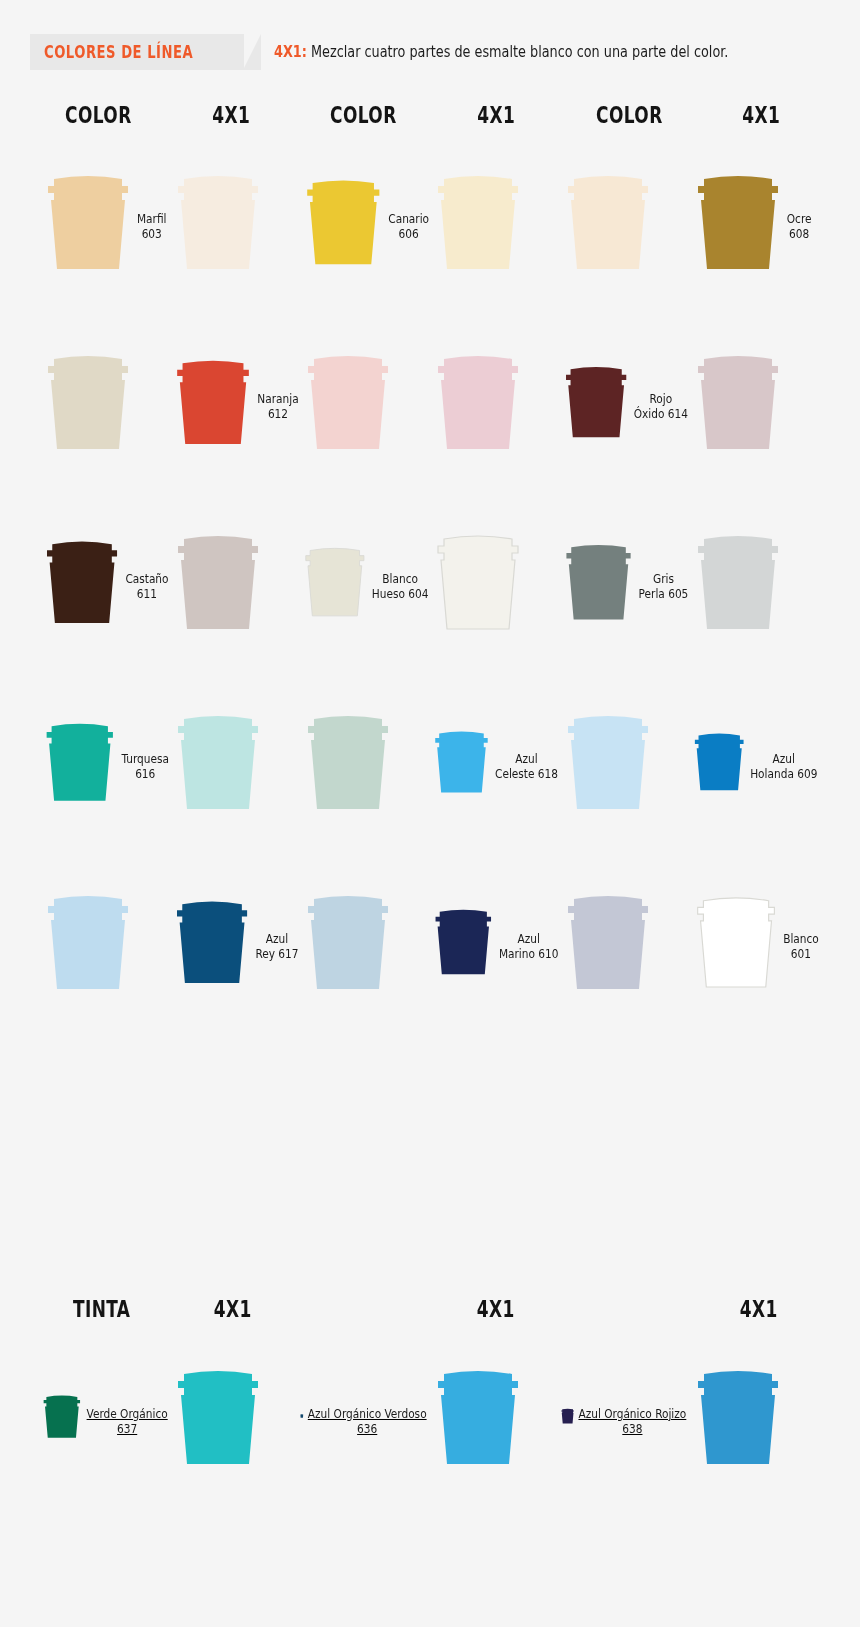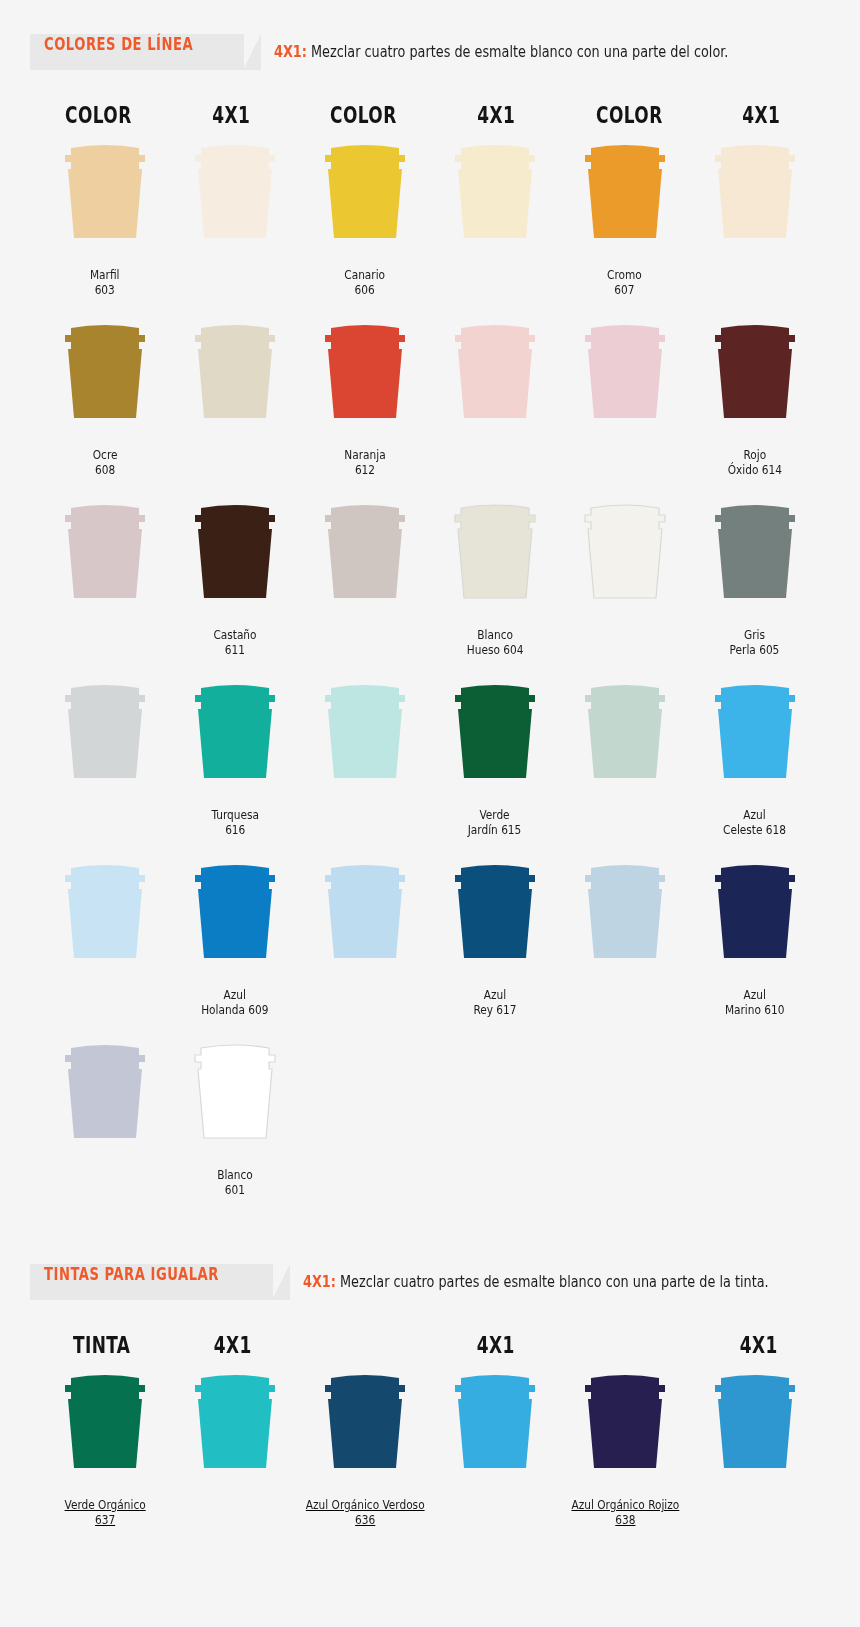--- a/index.html
+++ b/index.html
@@ -22,21 +22,21 @@
     display: flex;
     align-items: center;
     height: 36px;
     margin-left: 30px;
   }
   .tag {
     position: relative;
     background: #e8e8e8;
     height: 36px;
     display: flex;
-    align-items: flex-start;
+    align-items: center;
     padding: 0 26px 0 14px;
   }
   .tag::after {
     content: "";
     position: absolute;
     right: -17px;
     top: 0;
     width: 0; height: 0;
     border-style: solid;
     border-width: 0 0 36px 18px;
@@ -86,25 +86,24 @@
   
   .grid {
     display: flex;
     flex-wrap: wrap;
     padding: 0 40px;
     margin-top: 10px;
   }
   .cell {
     width: 16.666%;
     display: flex;
-    flex-direction: column;
+    flex-direction: row;
     align-items: center;
     margin-bottom: 14px;
     min-height: 166px;
-    gap: 16px;
   }
   .cell.empty { visibility: hidden; }
 
   .bucket-wrap {
     width: 96px;
     height: 104px;
     position: relative;
   }
   .bucket {
     width: 100%;
@@ -196,32 +195,20 @@
           <svg class="bucket" viewBox="0 0 96 104">
     <path d="M14 10 Q48 4 82 10 L82 17 L88 17 L88 24 L82 24 L82 31 L85 31
              L79 100 L17 100 L11 31 L14 31 L14 24 L8 24 L8 17 L14 17 Z" fill="#f7ebcd"></path>
   </svg>
         </div>
       </div>
       <div class="cell">
         <div class="bucket-wrap">
           <svg class="bucket" viewBox="0 0 96 104">
     <path d="M14 10 Q48 4 82 10 L82 17 L88 17 L88 24 L82 24 L82 31 L85 31
-             L79 100 L17 100 L11 31 L14 31 L14 24 L8 24 L8 17 L14 17 Z" fill="#eb9b2a"></path>
-  </svg>
-        </div>
-        <div class="caption">
-          <span class="ln">Cromo</span>
-          <span class="ln">607</span>
-        </div>
-      </div>
-      <div class="cell">
-        <div class="bucket-wrap">
-          <svg class="bucket" viewBox="0 0 96 104">
-    <path d="M14 10 Q48 4 82 10 L82 17 L88 17 L88 24 L82 24 L82 31 L85 31
              L79 100 L17 100 L11 31 L14 31 L14 24 L8 24 L8 17 L14 17 Z" fill="#f7e8d4"></path>
   </svg>
         </div>
       </div>
       <div class="cell">
         <div class="bucket-wrap">
           <svg class="bucket" viewBox="0 0 96 104">
     <path d="M14 10 Q48 4 82 10 L82 17 L88 17 L88 24 L82 24 L82 31 L85 31
              L79 100 L17 100 L11 31 L14 31 L14 24 L8 24 L8 17 L14 17 Z" fill="#a9842e"></path>
   </svg>
@@ -358,32 +345,20 @@
           <span class="ln">Turquesa</span>
           <span class="ln">616</span>
         </div>
       </div>
       <div class="cell">
         <div class="bucket-wrap">
           <svg class="bucket" viewBox="0 0 96 104">
     <path d="M14 10 Q48 4 82 10 L82 17 L88 17 L88 24 L82 24 L82 31 L85 31
              L79 100 L17 100 L11 31 L14 31 L14 24 L8 24 L8 17 L14 17 Z" fill="#bde5e2"></path>
   </svg>
-        </div>
-      </div>
-      <div class="cell">
-        <div class="bucket-wrap">
-          <svg class="bucket" viewBox="0 0 96 104">
-    <path d="M14 10 Q48 4 82 10 L82 17 L88 17 L88 24 L82 24 L82 31 L85 31
-             L79 100 L17 100 L11 31 L14 31 L14 24 L8 24 L8 17 L14 17 Z" fill="#0c5e35"></path>
-  </svg>
-        </div>
-        <div class="caption">
-          <span class="ln">Verde</span>
-          <span class="ln">Jardín 615</span>
         </div>
       </div>
       <div class="cell">
         <div class="bucket-wrap">
           <svg class="bucket" viewBox="0 0 96 104">
     <path d="M14 10 Q48 4 82 10 L82 17 L88 17 L88 24 L82 24 L82 31 L85 31
              L79 100 L17 100 L11 31 L14 31 L14 24 L8 24 L8 17 L14 17 Z" fill="#c2d7cd"></path>
   </svg>
         </div>
       </div>
@@ -478,29 +453,20 @@
           <span class="ln">Blanco</span>
           <span class="ln">601</span>
         </div>
       </div>
       <div class="cell empty"></div>
       <div class="cell empty"></div>
     </div>
 
   <div class="spacer-lg"></div>
 
-  <div class="section-header">
-    <div class="tag">
-      <span class="tag-label">TINTAS PARA IGUALAR</span>
-    </div>
-    <div class="note">
-      <span class="ratio">4X1:</span>
-      <span>Mezclar cuatro partes de esmalte blanco con una parte de la tinta.</span>
-    </div>
-  </div>
 
   <div class="col-headers inks">
     <div class="col-head ink">TINTA</div>
     <div class="col-head ink">4X1</div>
     <div class="col-head ink"></div>
     <div class="col-head ink">4X1</div>
     <div class="col-head ink"></div>
     <div class="col-head ink">4X1</div>
   </div>
 

